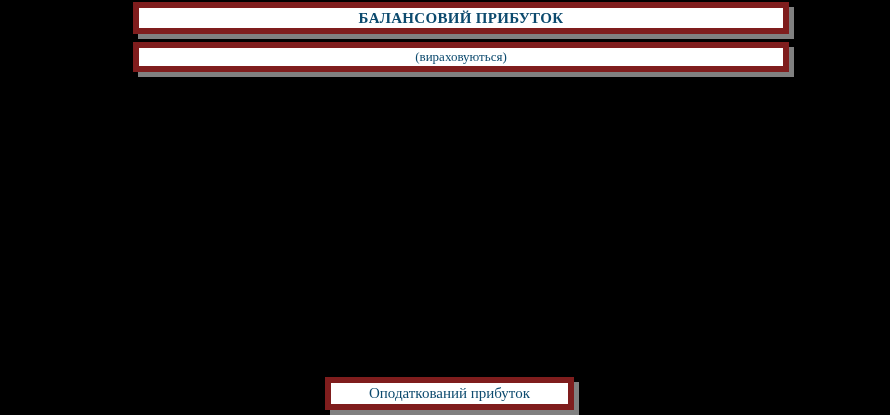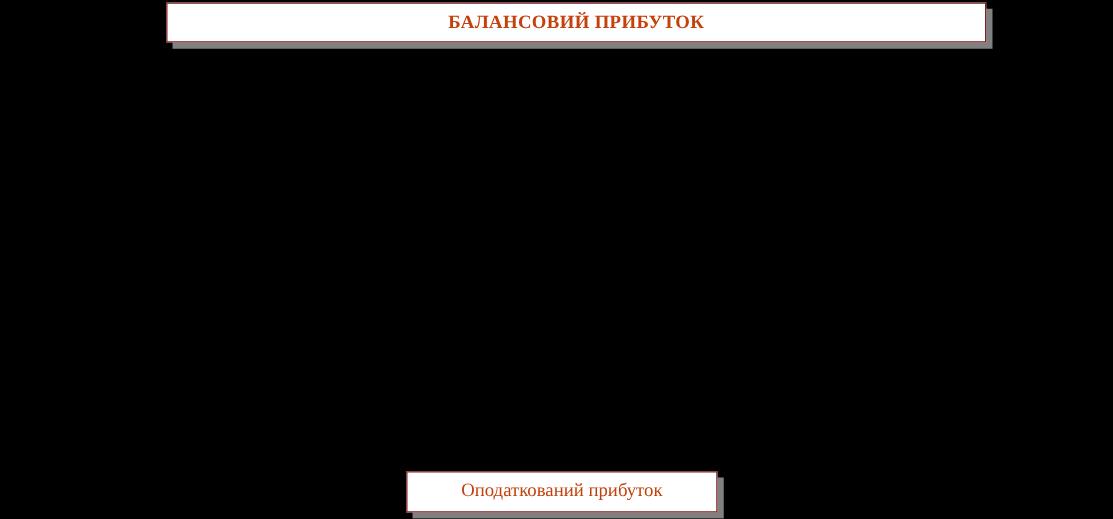--- a/index.html
+++ b/index.html
@@ -12,27 +12,27 @@
     width: 890px;
     height: 415px;
     background: #000000;
     overflow: hidden;
     font-family: "Liberation Serif", serif;
   }
   
   .box {
     position: absolute;
     background: #ffffff;
-    border: 1px solid #7f1d1d;
+    border: 6px solid #7f1d1d;
     box-sizing: border-box;
     display: flex;
     align-items: center;
     justify-content: center;
     text-align: center;
-    color: #c2410c;
+    color: #0c4a6e;
     box-shadow: 5px 5px 0 0 #808080;
   }
   .box-title {
     font-weight: bold;
     font-size: 15px;
     letter-spacing: 0.3px;
   }
   .box-sub {
     font-weight: normal;
     font-size: 13px;
@@ -63,18 +63,21 @@
 </style>
 </head>
 <body>
 
 <div id="canvas">
 
   <div class="box" id="profit-box">
     <span class="box-title">БАЛАНСОВИЙ ПРИБУТОК</span>
   </div>
 
+  <div class="box" id="deducted-box">
+    <span class="box-sub">(вираховуються)</span>
+  </div>
 
   <div class="box" id="taxable-box">
     <span class="box-small">Оподаткований прибуток</span>
   </div>
 
 </div>
 
 </body></html>

